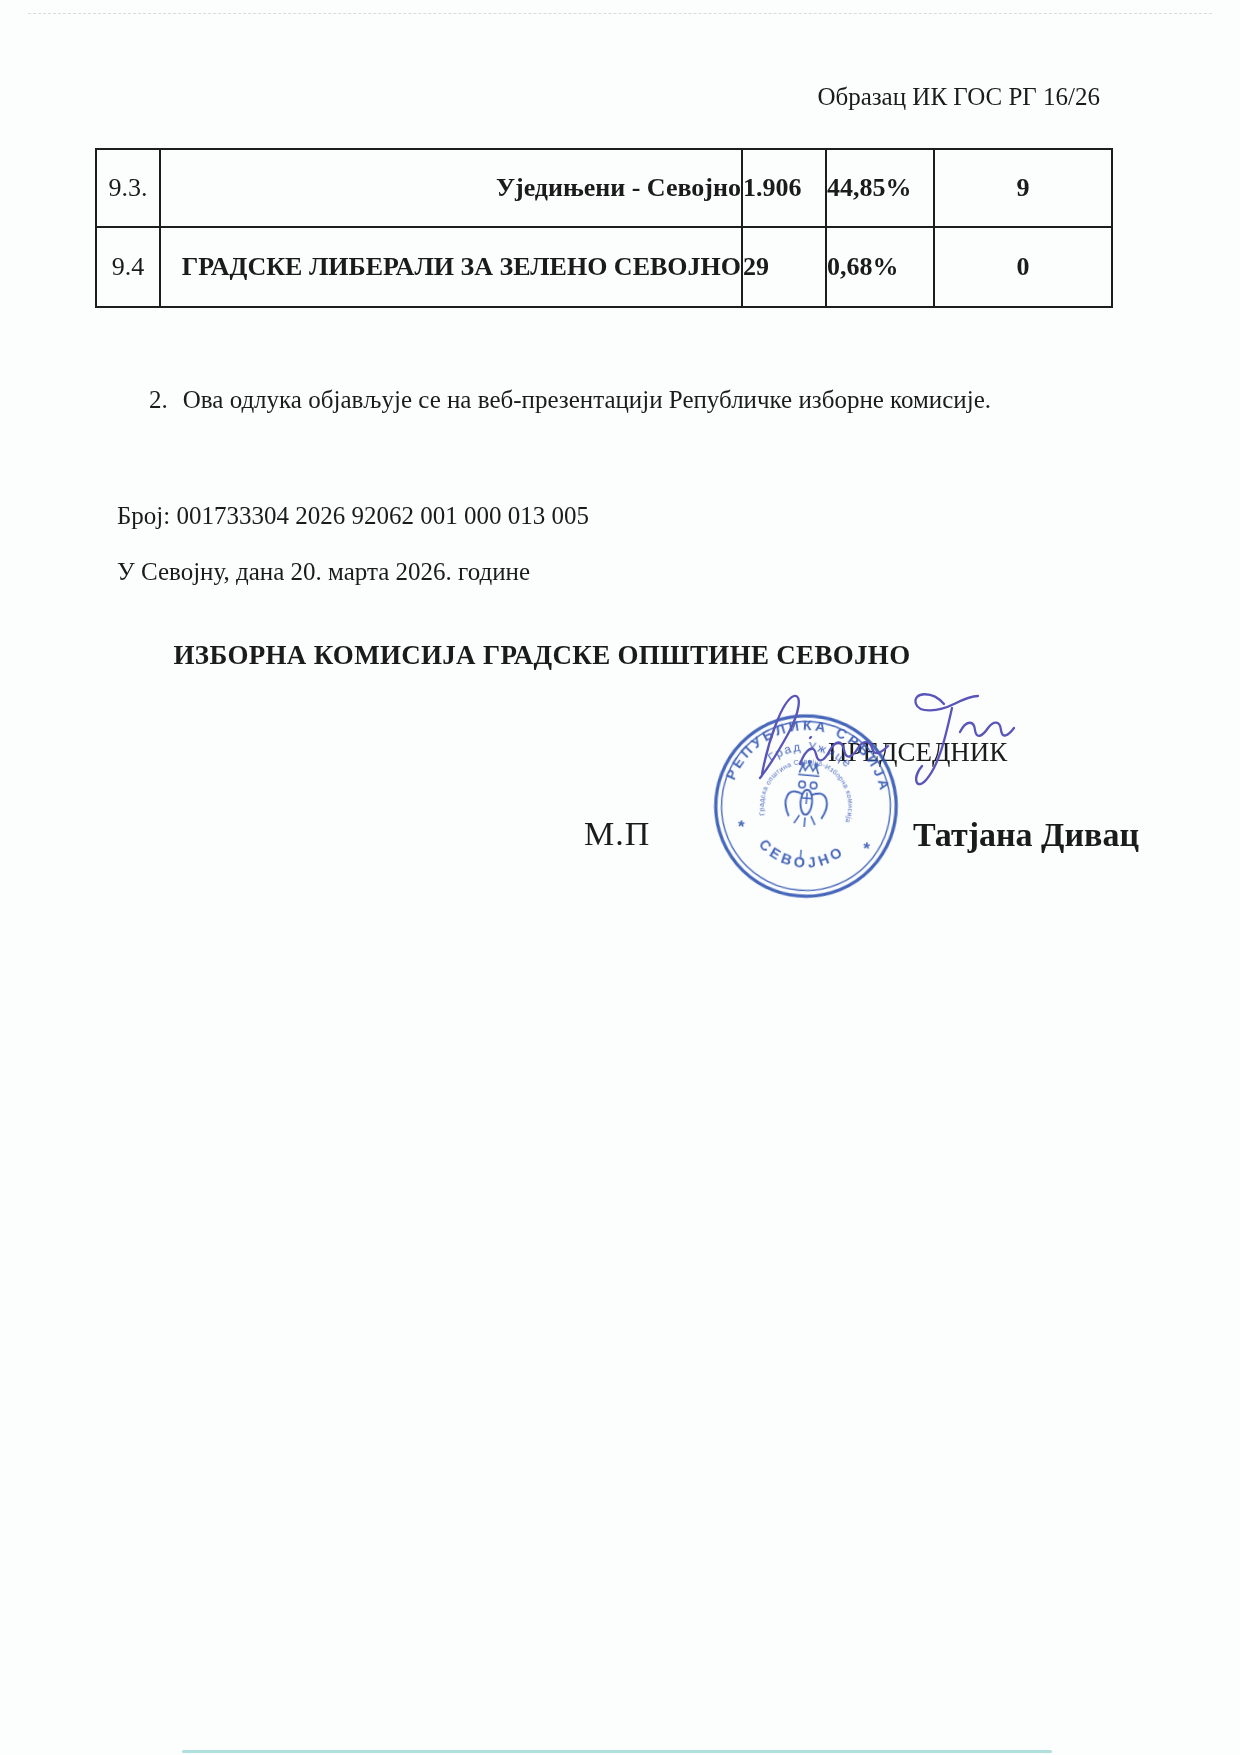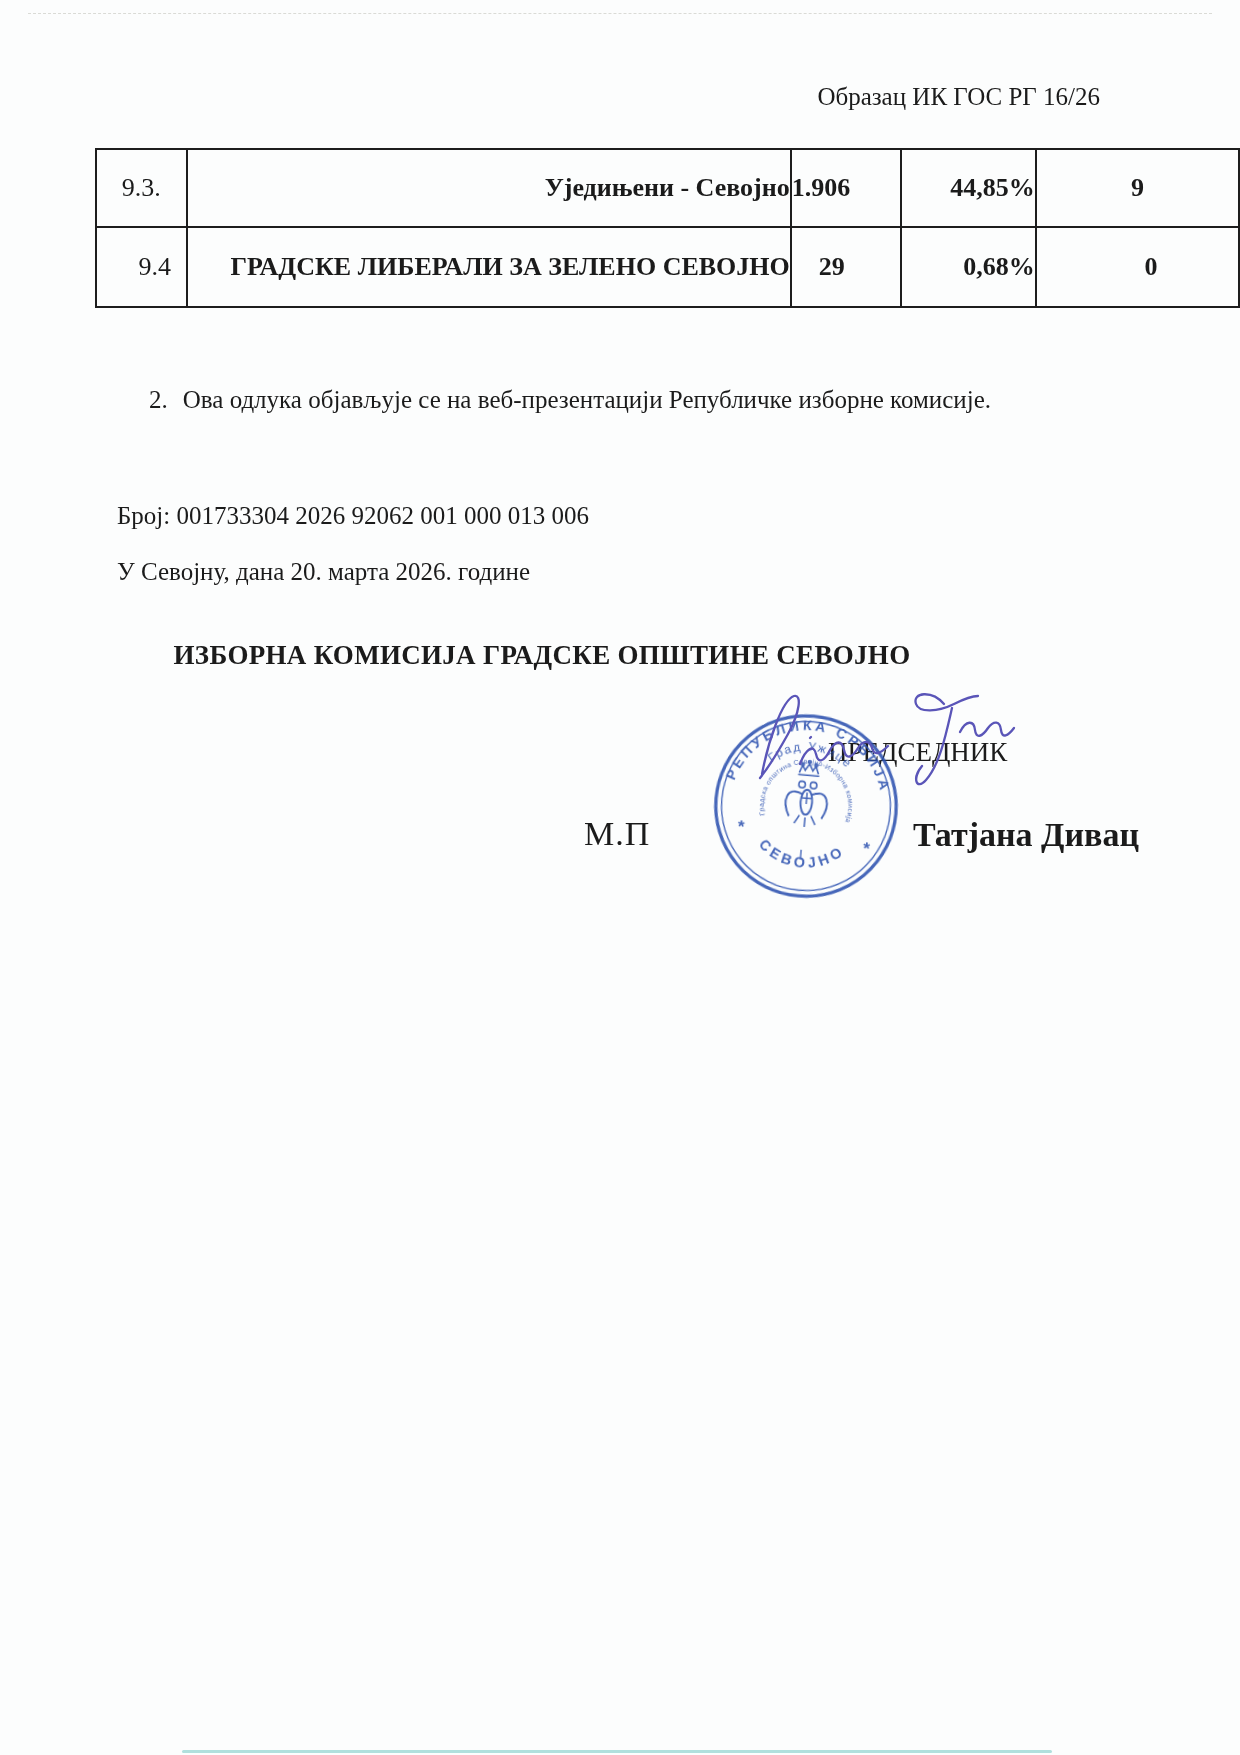--- a/index.html
+++ b/index.html
@@ -21,24 +21,24 @@
   table.rtab td{
     border:2px solid #1d1d1d;
     vertical-align:middle;
     font-size:26px;
     padding:0;
     background:transparent;
   }
   td.c-num{width:62px;text-align:center;font-weight:normal;}
   td.c-name{width:580px;text-align:right;padding-left:18px;font-weight:bold;}
   td.c-votes{width:82px;font-weight:bold;}
-  td.c-pct{width:106px;text-align:right;font-weight:bold;}
+  td.c-pct{width:106px;text-align:left;font-weight:bold;}
   td.c-seats{width:176px;text-align:center;font-weight:bold;}
   tr.row-a td{height:76px;}
-  tr.row-b td{height:78px;padding-left:27px;}
+  tr.row-b td{height:78px;}
   
   .item2{top:386px;left:149px;font-size:25px;display:flex;}
   .item2 .num{margin-right:15px;}
   .ref-number{top:502px;left:117px;font-size:25px;}
   .place-date{top:558px;left:117px;font-size:25px;}
   .commission-title{top:640px;left:0;width:1084px;text-align:center;font-size:27px;font-weight:bold;letter-spacing:.3px;}
   .role{top:737px;left:828px;font-size:27px;}
   .sig-name{top:816px;left:913px;font-size:34px;font-weight:bold;}
   .seal-mark{top:815px;left:584px;font-size:34px;letter-spacing:1px;}
   
@@ -82,21 +82,21 @@
     </tr>
   </tbody>
     </table>
 </div>
 
 <div class="abs item2">
   <span class="num">2.</span>
   <span>Ова одлука објављује се на веб-презентацији Републичке изборне комисије.</span>
 </div>
 
-<div class="abs ref-number">Број: 001733304 2026 92062 001 000 013 006</div>
+<div class="abs ref-number">Број: 001733304 2026 92062 001 000 013 005</div>
 <div class="abs place-date">У Севојну, дана 20. марта 2026. године</div>
 
 <div class="abs commission-title">ИЗБОРНА КОМИСИЈА ГРАДСКЕ ОПШТИНЕ СЕВОЈНО</div>
 
 <div class="abs role">ПРЕДСЕДНИК</div>
 <div class="abs sig-name">Татјана Дивац</div>
 <div class="abs seal-mark">М.П</div>
 
 <div class="abs stamp">
   <svg viewBox="0 0 200 200">

